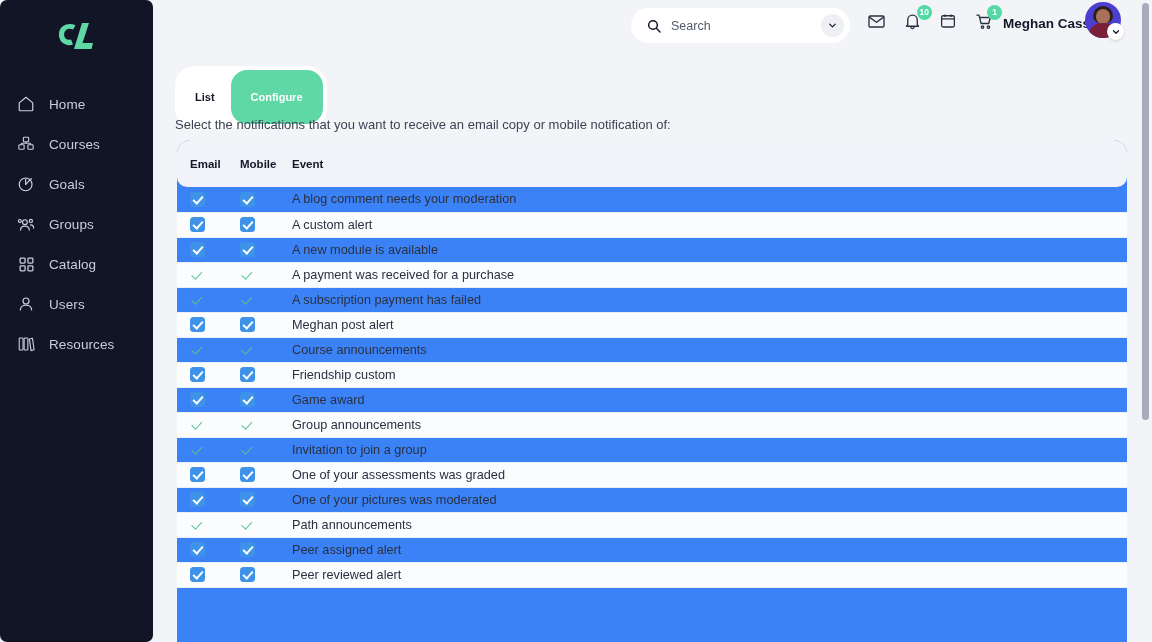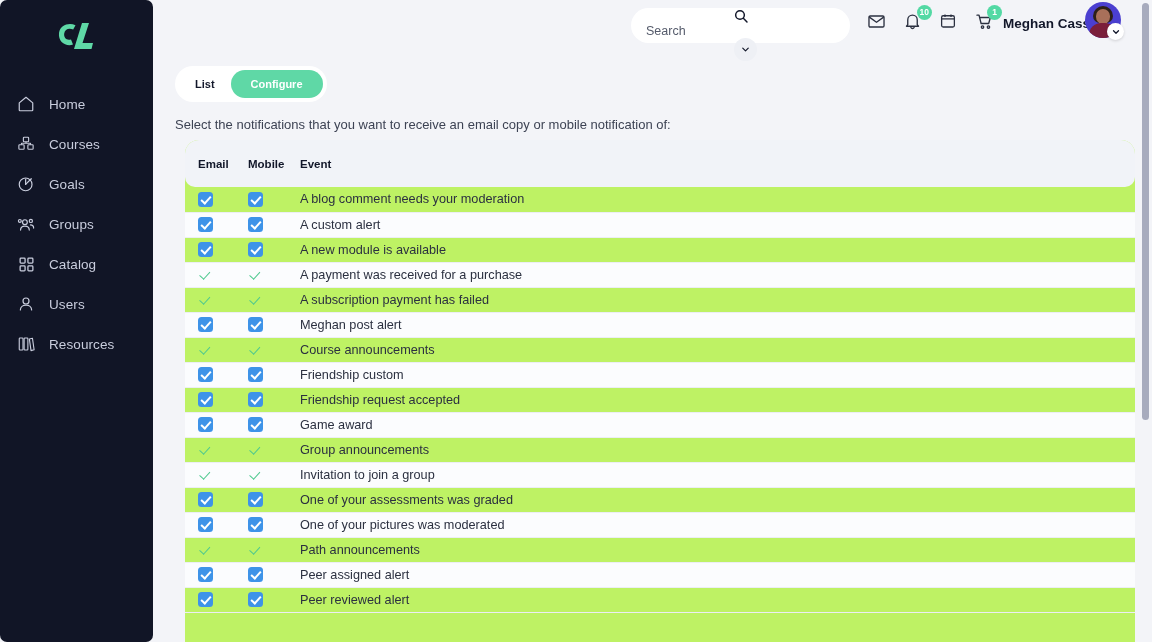--- a/index.html
+++ b/index.html
@@ -47,21 +47,21 @@
   
   .topbar {
     position: absolute; left: 0; top: 0; right: 0; height: 52px;
     display: flex; align-items: center; justify-content: flex-end;
     padding-right: 30px;
   }
   .search-box {
     position: absolute; left: 478px; top: 8px;
     width: 219px; height: 35px;
     background: #ffffff; border-radius: 18px;
-    display: flex; align-items: center; padding: 0 6px 0 15px; flex-direction: column;
+    display: flex; align-items: center; padding: 0 6px 0 15px;
   }
   .search-icon { flex: 0 0 16px; height: 16px; margin-right: 9px; }
   .search-input {
     border: none; outline: none; background: transparent;
     font-family: "Liberation Sans", sans-serif;
     font-size: 12.5px; color: #3d4354; flex: 1; width: 100%;
   }
   .search-input::placeholder { color: #555b6b; }
   .search-chevron {
     width: 23px; height: 23px; border-radius: 50%;
@@ -118,33 +118,33 @@
   .tabs {
     position: absolute; left: 22px; top: 66px;
     background: #ffffff; border-radius: 20px;
     padding: 4px; display: flex; align-items: center; gap: 0;
   }
   .tab {
     font-size: 11px; font-weight: bold;
     padding: 7px 16px; border-radius: 16px;
     color: #12172a; cursor: pointer; white-space: nowrap;
   }
-  .tab.active { background: #5fd8a6; color: #ffffff; padding: 8px 20px; }
+  .tab.active { background: #5fd8a6; color: #ffffff; padding: 21px 20px; }
 
   
   .intro {
     position: absolute; left: 22px; top: 117px;
     font-size: 13px; color: #3d4354;
   }
 
   
   .card {
-    position: absolute; left: 32px; top: 140px;
+    position: absolute; left: 24px; top: 140px;
     width: 950px; height: 502px;
-    background: #bef264;
+    background: #3b82f6;
     border-top-left-radius: 14px;
     border-top-right-radius: 14px;
     overflow: hidden;
   }
   .table { width: 100%; border-collapse: collapse; table-layout: fixed; }
   .table thead th {
     background: #f1f3f8;
     font-size: 11.5px; font-weight: bold; color: #12172a;
     text-align: left;
     padding: 14px 0 13px 0;
@@ -439,26 +439,20 @@
             <tr>
               <td></td>
               <td class="cell-center"><span class="cb"></span></td>
               <td class="cell-center"><span class="cb"></span></td>
               <td>Friendship custom</td>
             </tr>
             <tr>
               <td></td>
               <td class="cell-center"><span class="cb"></span></td>
               <td class="cell-center"><span class="cb"></span></td>
-              <td>Friendship request accepted</td>
-            </tr>
-            <tr>
-              <td></td>
-              <td class="cell-center"><span class="cb"></span></td>
-              <td class="cell-center"><span class="cb"></span></td>
               <td>Game award</td>
             </tr>
             <tr>
               <td></td>
               <td class="cell-center"><span class="gcheck"></span></td>
               <td class="cell-center"><span class="gcheck"></span></td>
               <td>Group announcements</td>
             </tr>
             <tr>
               <td></td>

